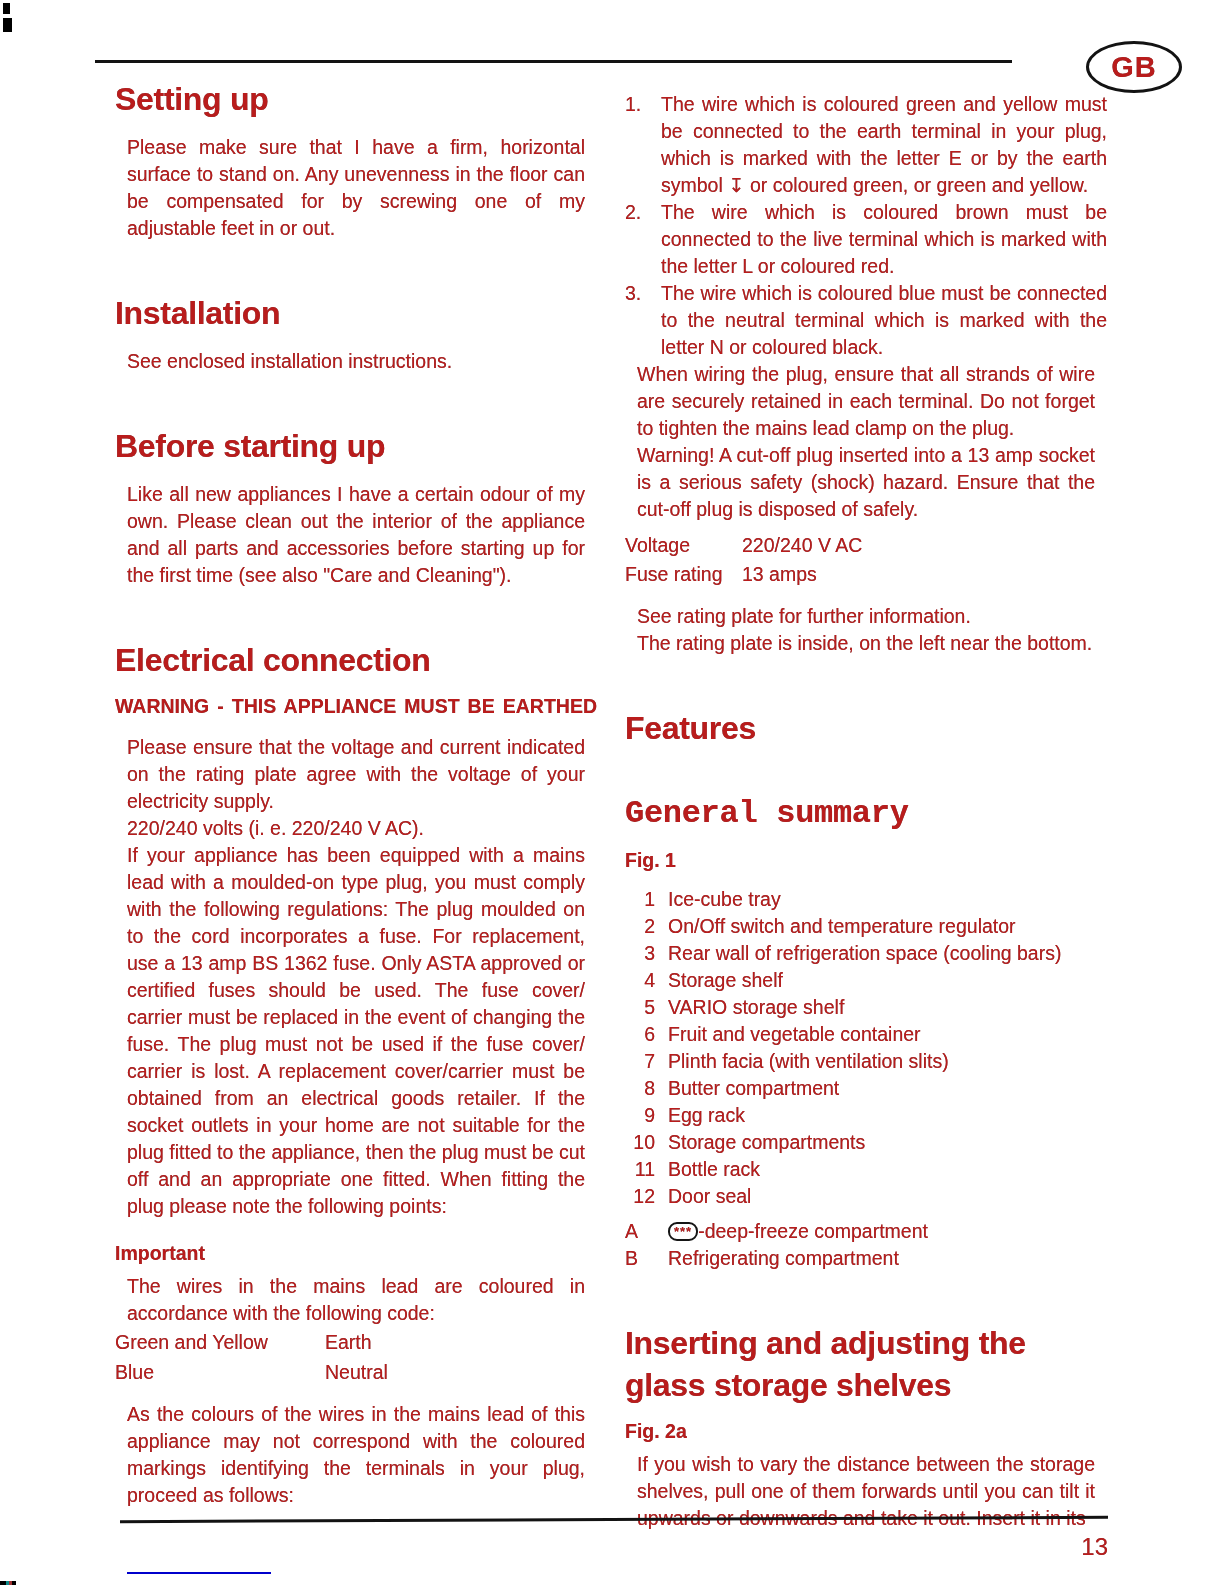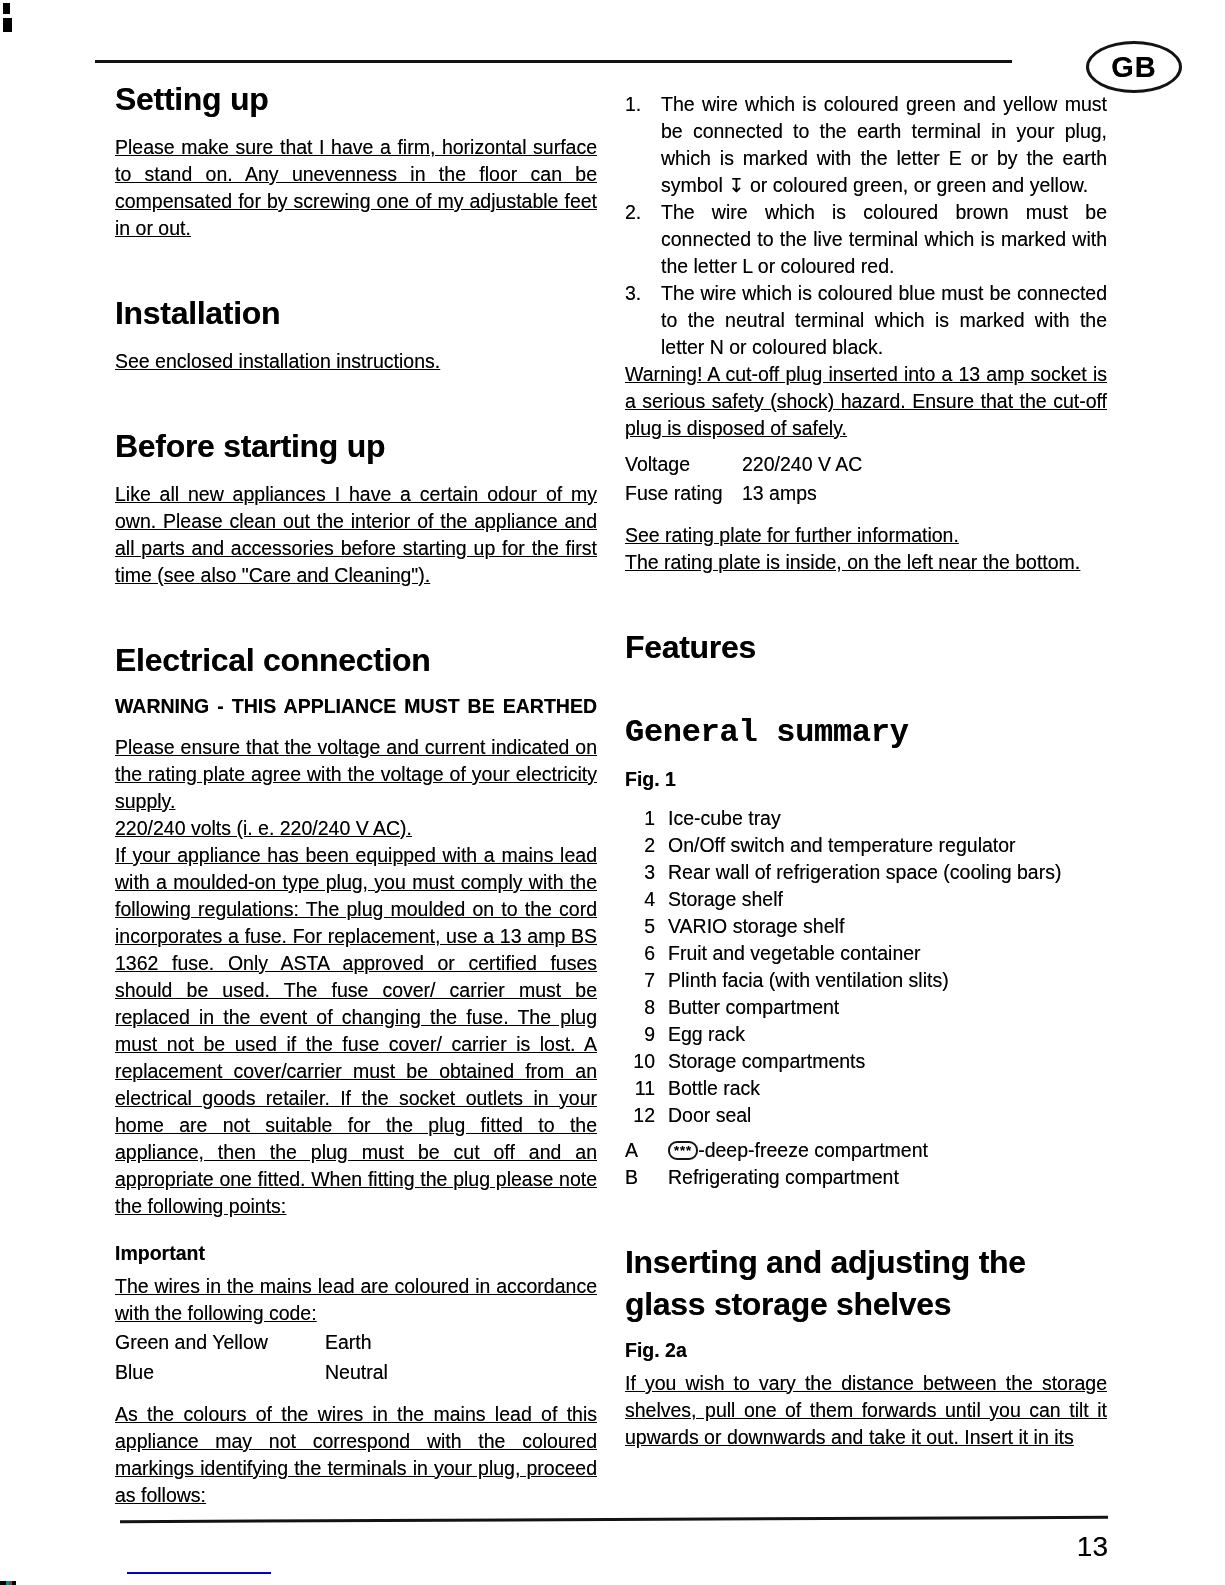--- a/index.html
+++ b/index.html
@@ -1,36 +1,36 @@
 <!DOCTYPE html>
 <html><head>
 <meta charset="utf-8">
 <style>
   html,body{margin:0;padding:0;background:#ffffff;}
-  .page{position:relative;width:1225px;height:1585px;background:#fff;color:#000000;
+  .page{position:relative;width:1225px;height:1585px;background:#fff;color:#b91c1c;
         font-family:"Liberation Sans","DejaVu Sans",sans-serif;overflow:hidden;
         text-shadow:0 0 .5px rgba(0,0,0,.55);}
   
   .header-rule{position:absolute;left:95px;top:60px;width:917px;height:3px;background:#131313;}
   .gb-badge{position:absolute;left:1086px;top:41px;width:96px;height:52px;border:3px solid #131313;
             border-radius:50%;display:flex;align-items:center;justify-content:center;box-sizing:border-box;}
   .gb-label{font-weight:700;font-size:29px;letter-spacing:1px;}
   
   .columns{position:absolute;left:0;top:52px;width:1225px;display:flex;align-items:flex-start;}
   .col{box-sizing:border-box;}
   .col-left{width:612px;padding:26px 15px 0 115px;}
   .col-right{width:613px;padding:39px 118px 0 13px;}
   
   .h1{font-size:32px;line-height:42px;font-weight:700;letter-spacing:-.3px;margin:50px 0 12px;}
   .col .h1:first-child{margin-top:0;}
   .h1 + .h1{margin-top:44px;font-family:Liberation Mono, monospace;}
   .subhead{font-size:19.5px;line-height:27px;font-weight:700;margin:20px 0 6px;}
   .h1 + .subhead{margin-top:12px;}
   .subhead.justify{text-align:justify;text-align-last:justify;}
-  .para{font-size:19.5px;line-height:27px;text-align:justify;margin:14px 0 0;text-decoration:underline;}
+  .para{font-size:19.5px;line-height:27px;text-align:justify;margin:14px 12px 0;}
   .para.tight{margin-top:0;}
   .ptable{}
   .ptable.specs{margin-top:8px;}
   .prow{display:flex;font-size:19.5px;line-height:30px;}
   .ptable.specs .prow{line-height:29px;}
   .pc1{flex:none;}
   .ptable.wire .pc1{width:210px;}
   .ptable.specs .pc1{width:117px;}
   .nlist{margin-top:0;}
   .nlist.features{margin-top:12px;}
@@ -40,21 +40,21 @@
   .nlist.dot .nnum{width:36px;}
   .nlist.features .nnum{width:30px;text-align:right;margin-right:13px;}
   .nlist.letters .nnum{width:43px;}
   .ntext{flex:1;}
   .nlist.dot .ntext{text-align:justify;}
   .freezer-box{display:inline-block;border:2px solid #151515;border-radius:9px;padding:0 4px;
                font-size:13px;font-weight:700;letter-spacing:1px;line-height:15px;vertical-align:2px;}
   .earth{font-weight:400;}
   
   .footer-rule{position:absolute;left:120px;top:1518px;width:988px;height:3px;background:#131313;transform:rotate(-.25deg);}
-  .page-number{position:absolute;right:117px;top:1532px;font-size:28px;line-height:30px;}
+  .page-number{position:absolute;right:117px;top:1532px;font-size:24px;line-height:30px;}
   .blue-mark{position:absolute;left:127px;top:1572px;width:144px;height:2px;background:#0000cc;}
   .artifact{position:absolute;background:#000;}
   .artifact-a{left:3px;top:3px;width:7px;height:11px;}
   .artifact-b{left:3px;top:18px;width:9px;height:14px;}
   .artifact-c{left:0;top:1581px;width:20px;height:4px;
               background:linear-gradient(90deg,#000 0 6px,#0b8a8a 6px 9px,#a23333 9px 12px,#000 12px 16px,rgba(0,0,0,0) 16px);}
 </style>
 </head>
 <body>
 
@@ -99,20 +99,21 @@
           </div>
           <div class="nrow">
             <span class="nnum">2.</span>
             <span class="ntext">The wire which is coloured brown must be connected to the live terminal which is marked with the letter L or coloured red.</span>
           </div>
           <div class="nrow">
             <span class="nnum">3.</span>
             <span class="ntext">The wire which is coloured blue must be connected to the neutral terminal which is marked with the letter N or coloured black.</span>
           </div>
         </div>
+        <div class="para tight">When wiring the plug, ensure that all strands of wire are securely retained in each terminal. Do not forget to tighten the mains lead clamp on the plug.</div>
         <div class="para tight">Warning! A cut-off plug inserted into a 13 amp socket is a serious safety (shock) hazard. Ensure that the cut-off plug is disposed of safely.</div>
         <div class="ptable specs">
           <div class="prow">
             <span class="pc1">Voltage</span>
             <span class="pc2">220/240 V AC</span>
           </div>
           <div class="prow">
             <span class="pc1">Fuse rating</span>
             <span class="pc2">13 amps</span>
           </div>

